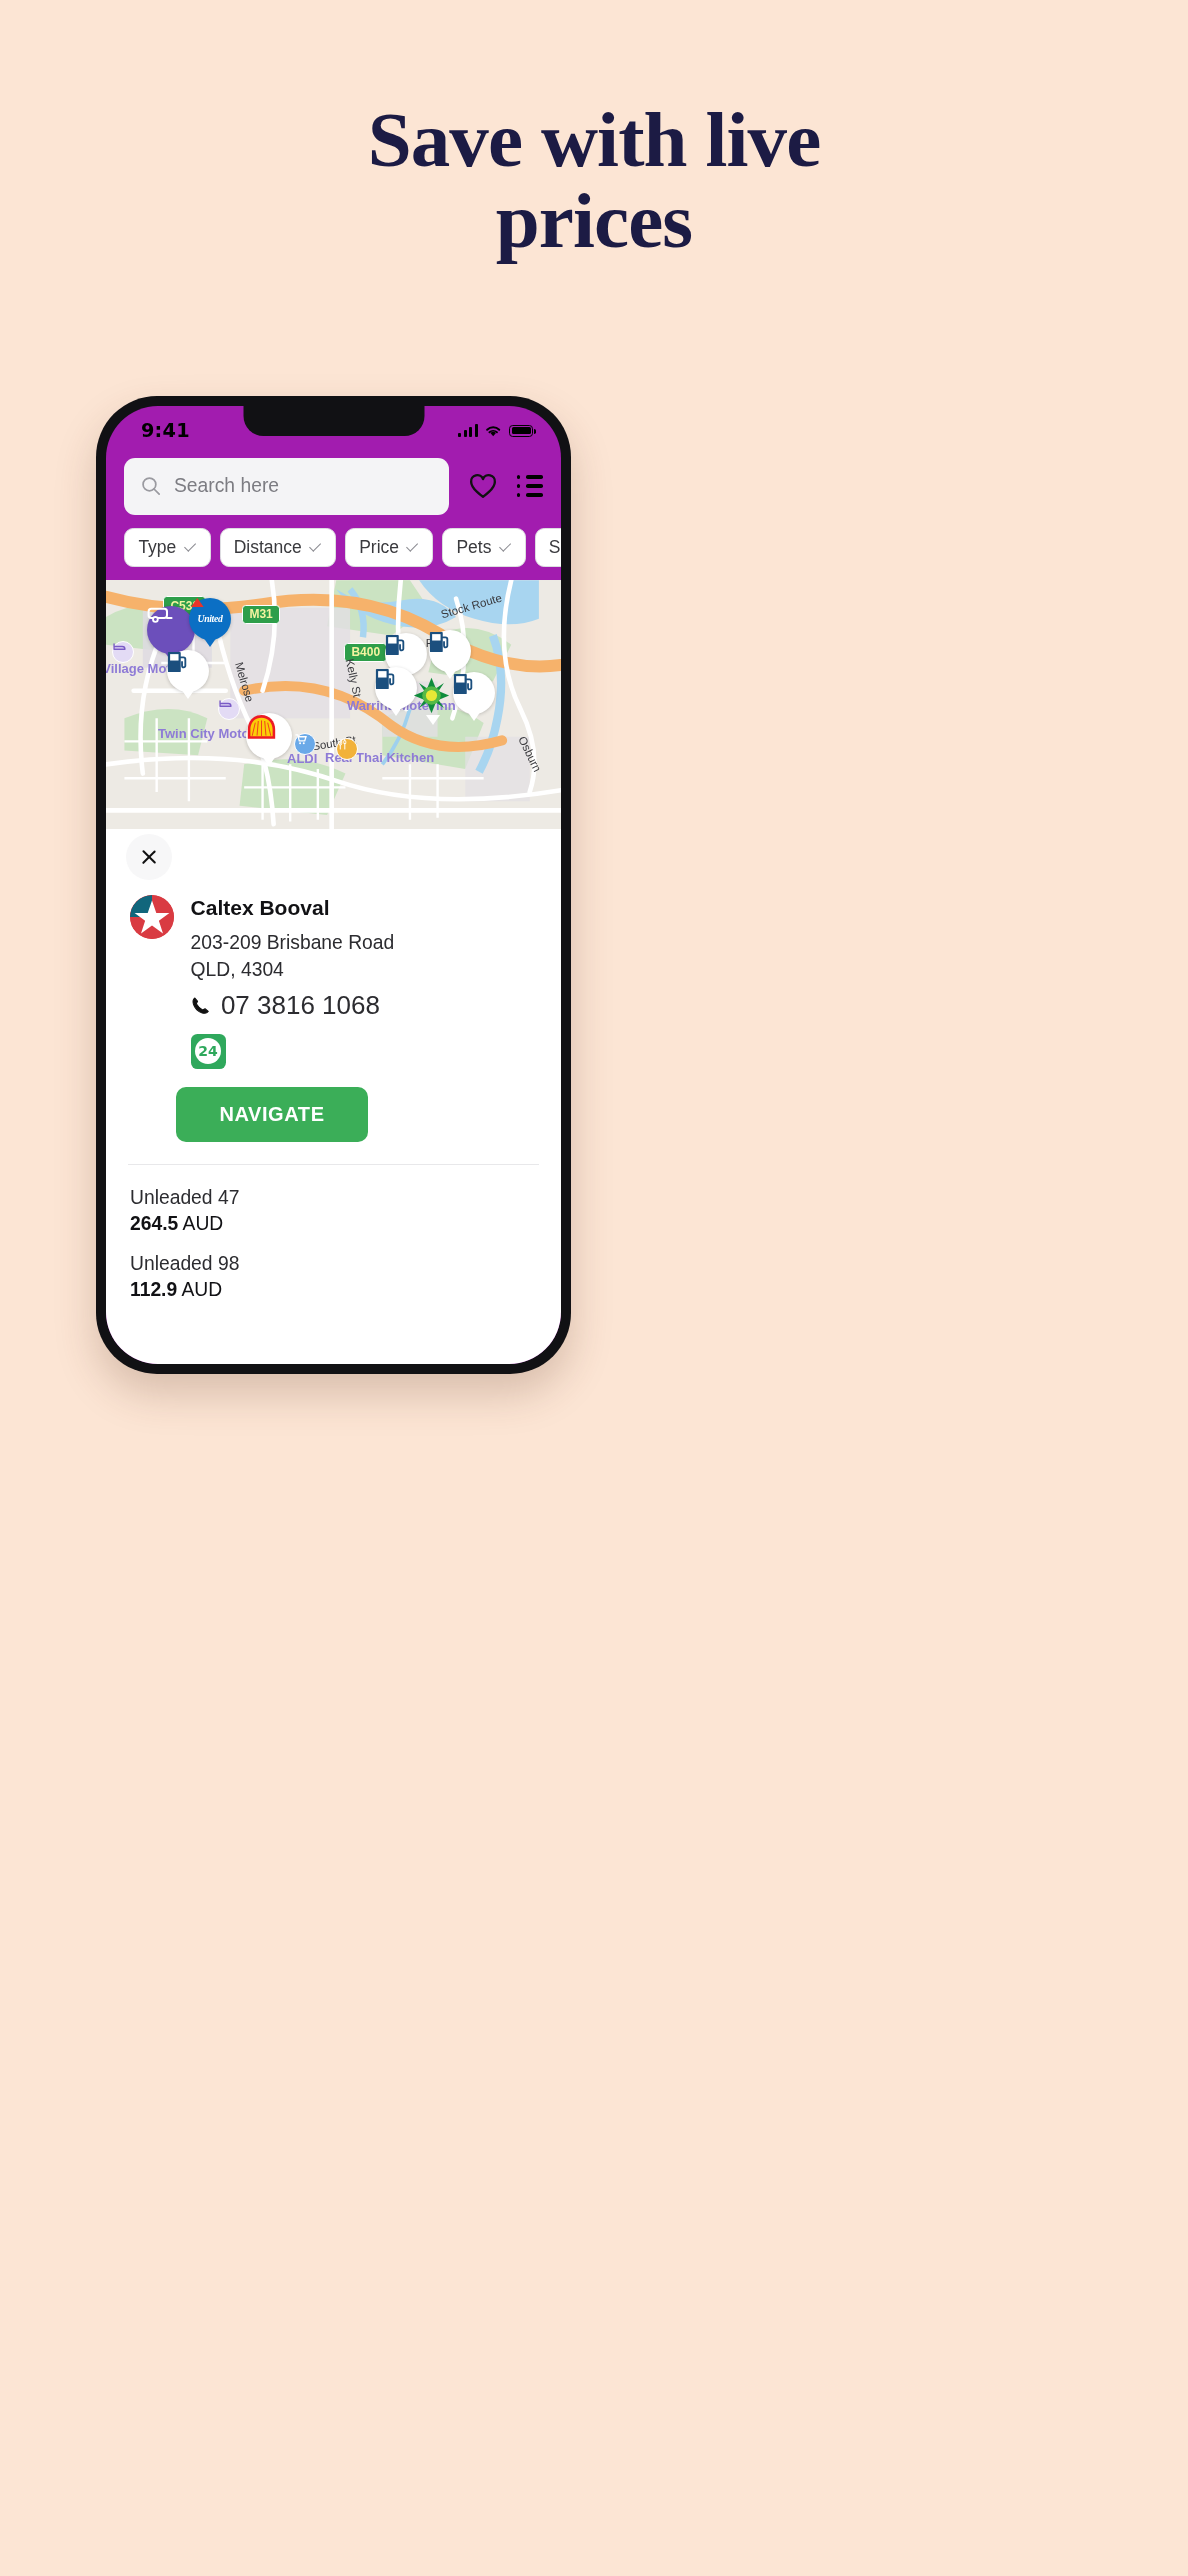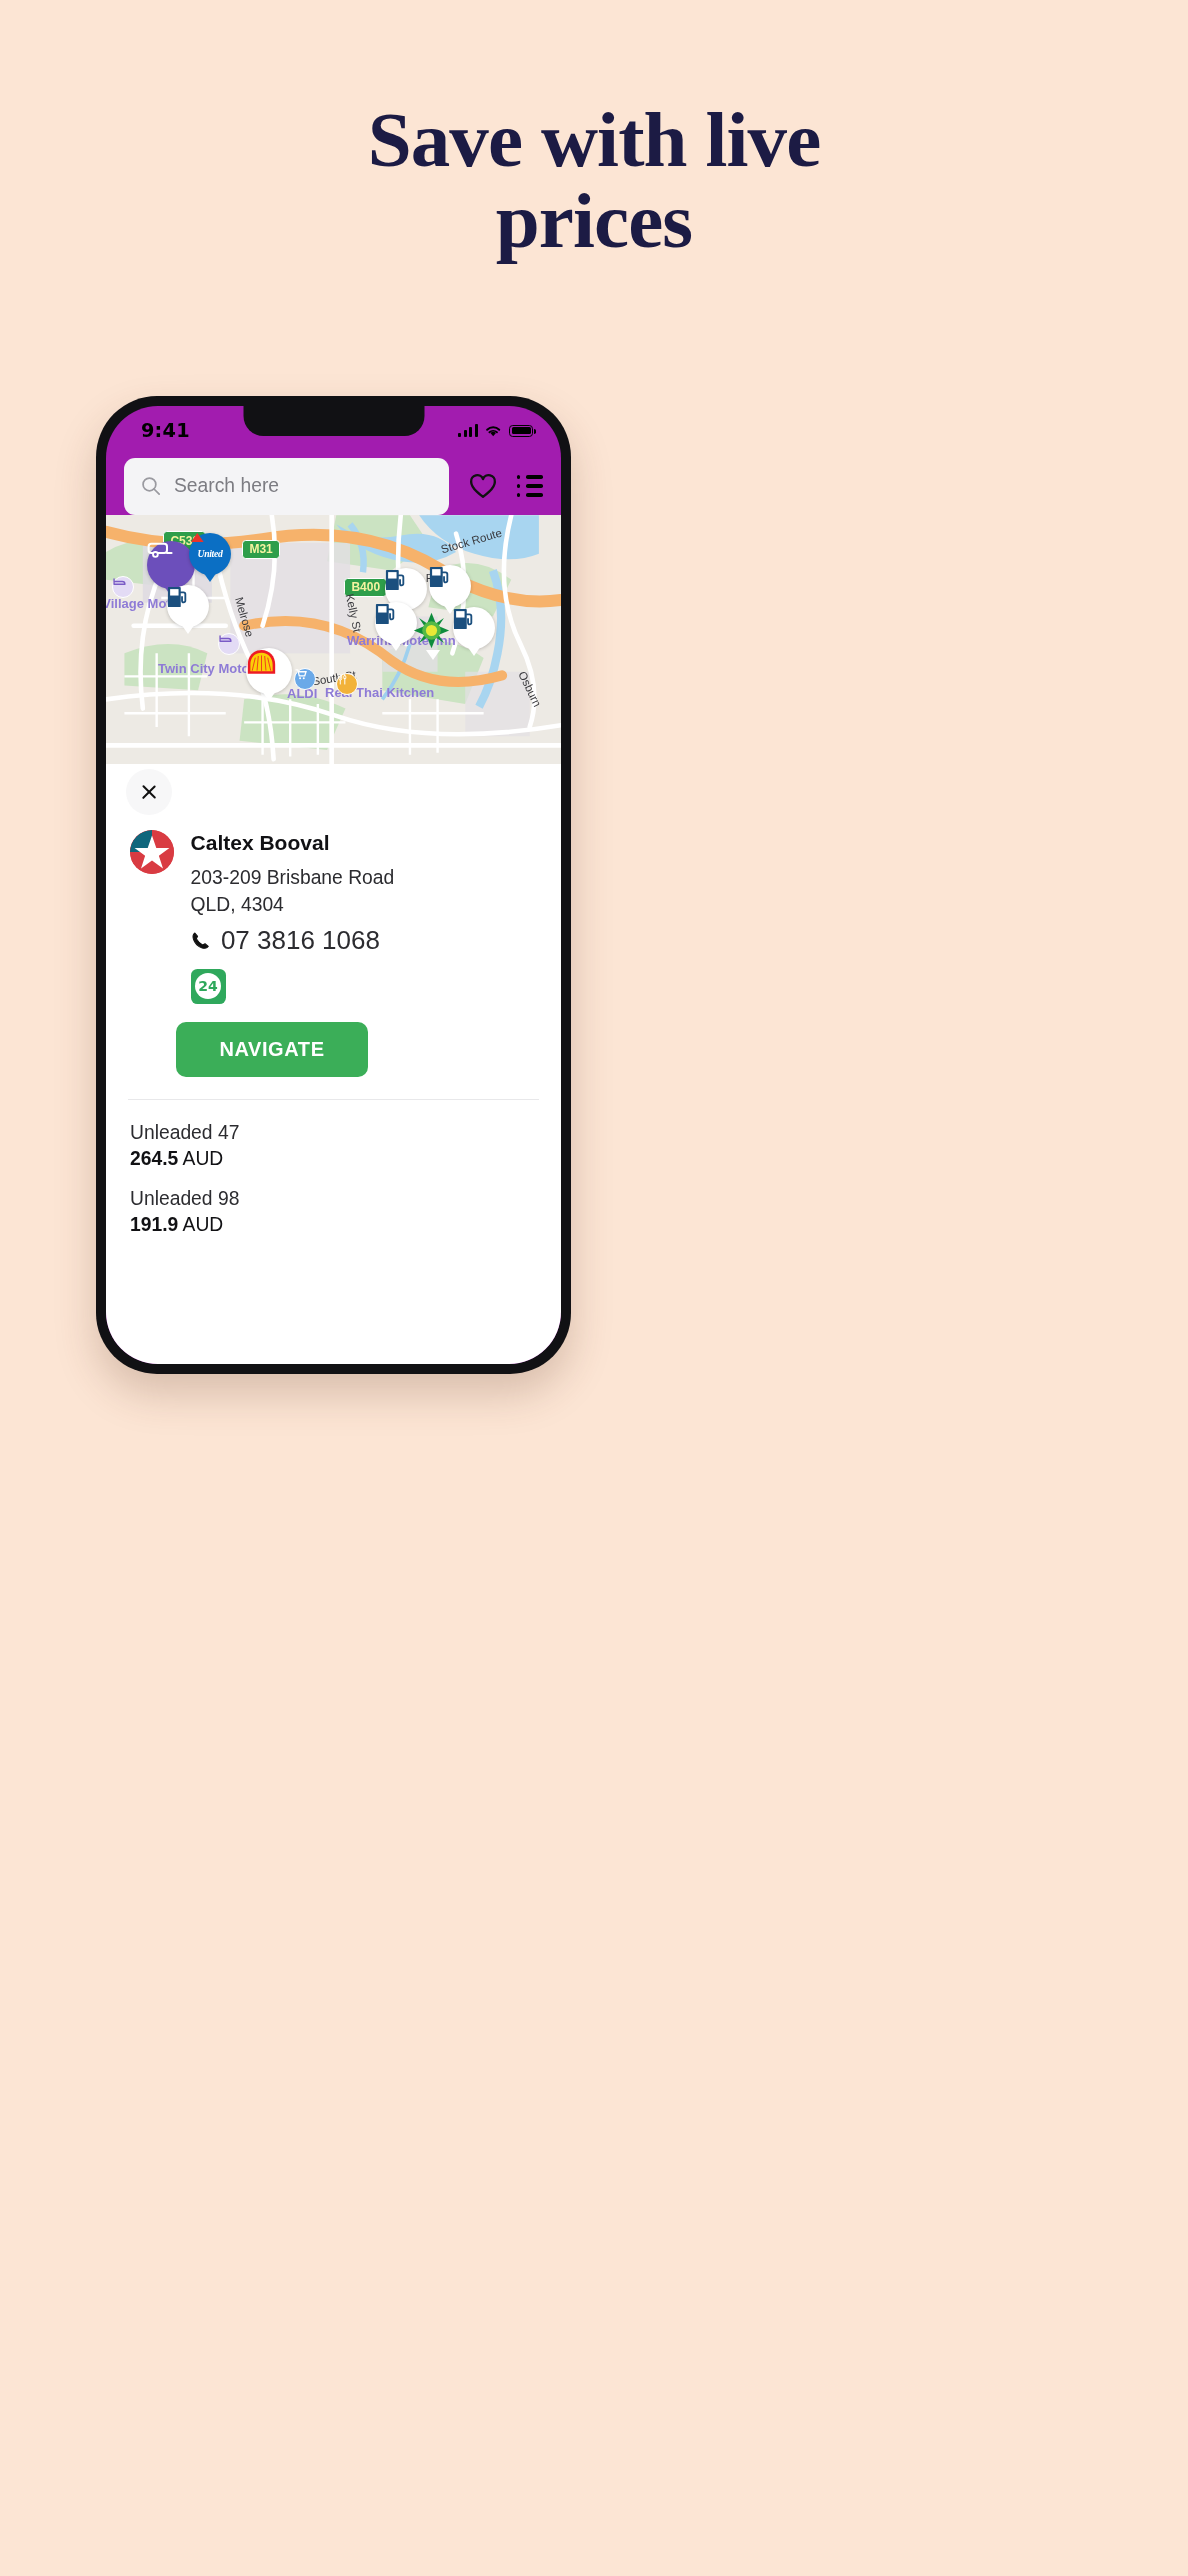--- a/index.html
+++ b/index.html
@@ -358,20 +358,41 @@
                 <span class="b"></span>
               </span>
             <span class="r">
                 <span class="d"></span>
                 <span class="b"></span>
               </span>
           </span>
         </div>
       </div>
 
+      <div class="chips">
+        <div class="chip">
+          <span>Type</span>
+          <span class="chev"></span>
+        </div>
+        <div class="chip">
+          <span>Distance</span>
+          <span class="chev"></span>
+        </div>
+        <div class="chip">
+          <span>Price</span>
+          <span class="chev"></span>
+        </div>
+        <div class="chip">
+          <span>Pets</span>
+          <span class="chev"></span>
+        </div>
+        <div class="chip">
+          <span>S</span>
+        </div>
+      </div>
 
       <div class="map">
         <svg width="455" height="249" viewBox="0 0 494 270">
           <rect width="494" height="270" fill="#EDEAE4"></rect>
 
           <path d="M250 0 h80 l20 30 -40 30 -70 -10 Z" fill="#CBE3C2"></path>
           <path d="M360 60 q40 -20 80 10 l-20 40 -70 -10 Z" fill="#CBE3C2"></path>
           <path d="M20 150 q50 -20 90 0 l-10 40 -80 -5 Z" fill="#CBE3C2"></path>
           <path d="M300 150 q60 -30 110 5 l-20 50 -90 -15 Z" fill="#CBE3C2"></path>
           <path d="M150 200 q60 -15 110 10 l-20 45 -95 -10 Z" fill="#CBE3C2"></path>
@@ -571,21 +592,21 @@
           <div class="price-block">
             <div class="p-type">Unleaded 47</div>
             <div class="p-val">
               <b>264.5</b>
               <span>AUD</span>
             </div>
           </div>
           <div class="price-block">
             <div class="p-type">Unleaded 98</div>
             <div class="p-val">
-              <b>191.9</b>
+              <b>112.9</b>
               <span>AUD</span>
             </div>
           </div>
         </div>
 
 
       </div>
 
     </div>
   </div>

